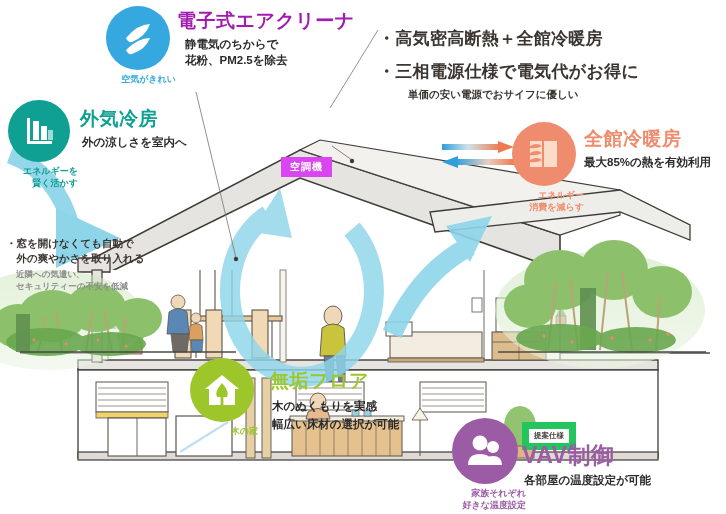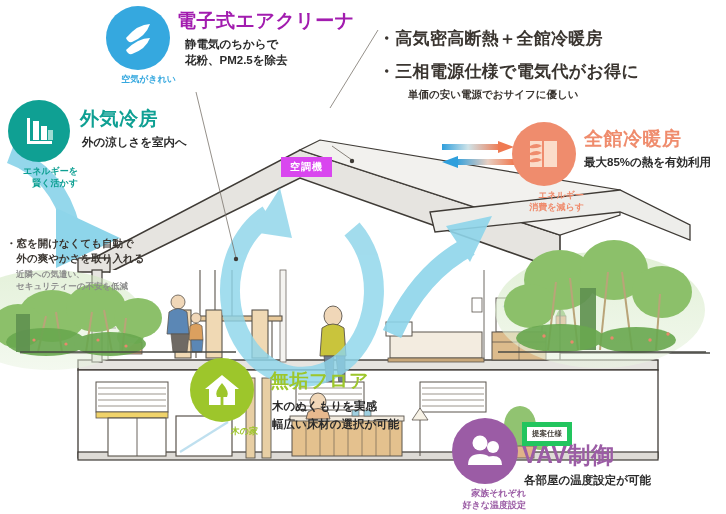--- a/index.html
+++ b/index.html
@@ -29,21 +29,21 @@
   
   .bullet-main{position:absolute;font-size:17px;font-weight:bold;color:#3a3530;white-space:nowrap;letter-spacing:.3px;}
   .bullet-sub{position:absolute;font-size:10.5px;font-weight:bold;color:#3a3530;white-space:nowrap;}
 
   
   .note-main{position:absolute;font-size:10.5px;font-weight:bold;color:#3a3530;line-height:1.5;white-space:nowrap;}
   .note-sub{position:absolute;font-size:8.5px;color:#8c8c8c;line-height:1.5;white-space:nowrap;font-weight:bold;}
 
   
   .badge{
-    position:absolute;border:5px solid #22c55e;color:#4a453f;
+    position:absolute;border:7px solid #22c55e;color:#4a453f;
     font-size:7.5px;font-weight:bold;padding:2px 5px;background:#fff;white-space:nowrap;
   }
   
   .aclabel{
     position:absolute;background:#d946ef;color:#fff;font-size:10px;font-weight:bold;
     padding:3px 9px;letter-spacing:1px;white-space:nowrap;
   }
   svg{display:block;overflow:visible;}
 </style>
 </head>

